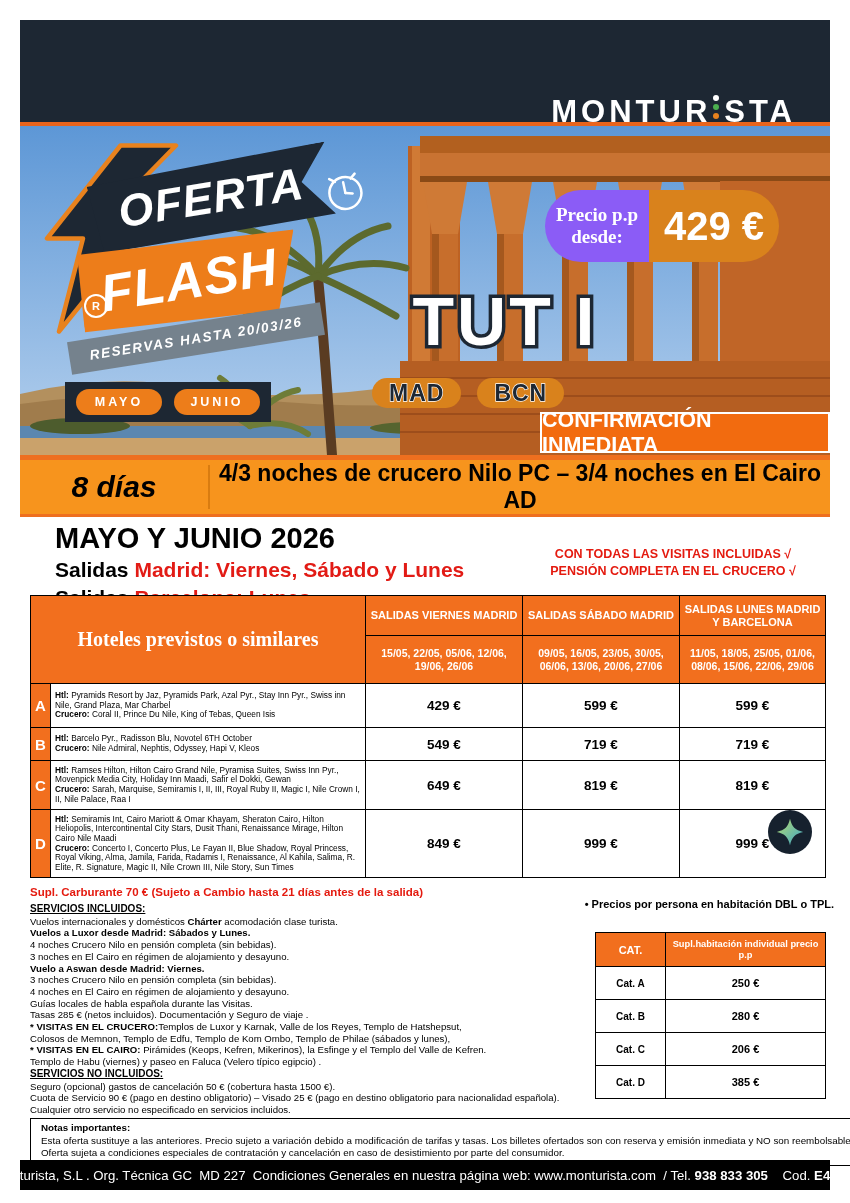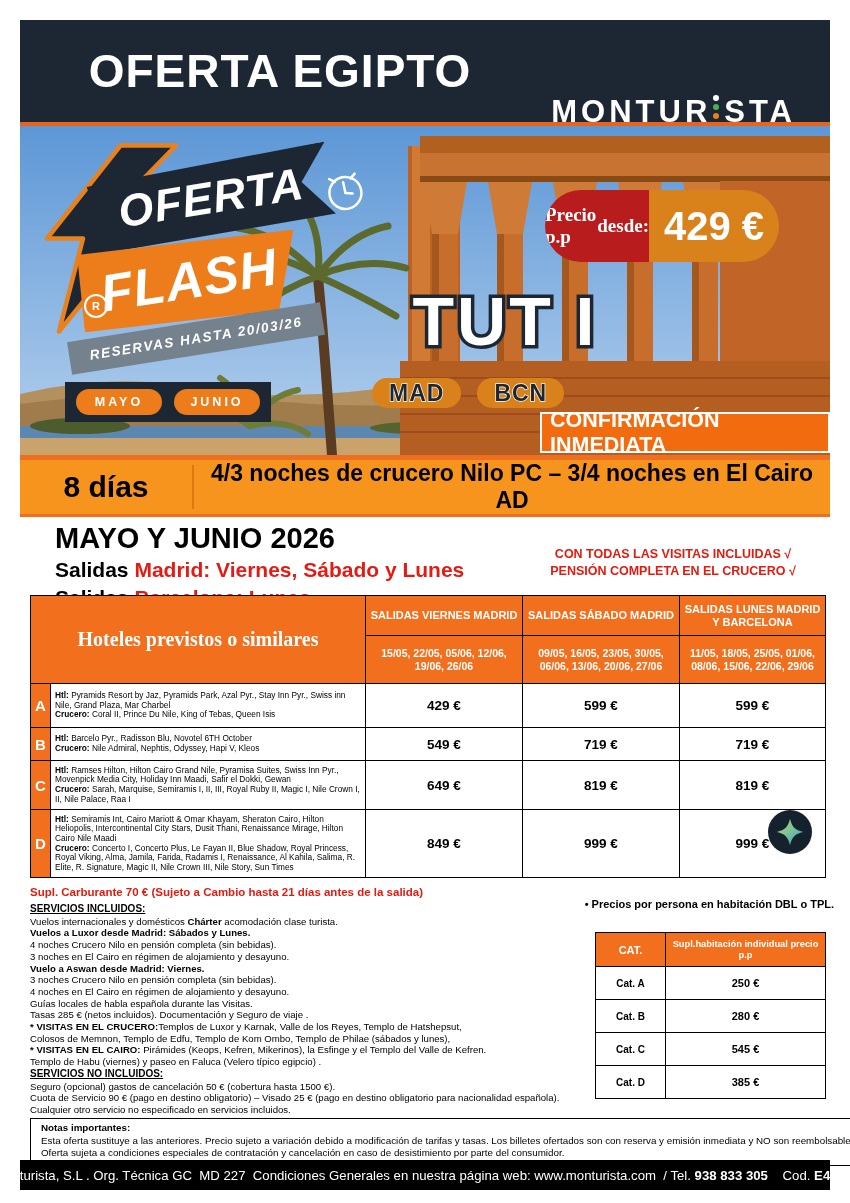--- a/index.html
+++ b/index.html
@@ -42,34 +42,34 @@
   .hero-title{position:absolute;left:340px;top:156px;width:290px;text-align:center;color:#fff;
               font-size:68px;font-weight:800;letter-spacing:3px;
               -webkit-text-stroke:7px #1d2733;paint-order:stroke fill;}
   .airports{position:absolute;left:352px;top:252px;display:flex;gap:16px;}
   .airport-pill{height:30px;padding:0 17px;background:#d9821c;border-radius:15px;
                 display:flex;align-items:center;justify-content:center;
                 color:#1d2733;font-size:23px;font-weight:800;letter-spacing:1px;
                 -webkit-text-stroke:1.3px #fff;paint-order:stroke fill;}
   .price-badge{position:absolute;left:525px;top:64px;width:234px;height:72px;border-radius:36px;
                overflow:hidden;display:flex;}
-  .price-left{width:104px;background:#b91c1c;color:#fff;display:flex;
+  .price-left{width:104px;background:#8b5cf6;color:#fff;display:flex;flex-direction:column;
               align-items:center;justify-content:center;
               font-family:"Liberation Serif",serif;font-weight:700;font-size:19px;line-height:22px;}
   .price-right{flex:1;background:#d9821c;color:#fff;display:flex;align-items:center;justify-content:center;
                font-size:40px;font-weight:800;}
   .confirmation{position:absolute;left:520px;top:286px;width:290px;height:41px;background:#f26b0f;
                 border:2px solid #fff;box-sizing:border-box;display:flex;align-items:center;justify-content:center;
-                color:#fff;font-size:21.5px;font-weight:800;padding-left:8px;}
+                color:#fff;font-size:21.5px;font-weight:800;}
 
   
   .duration-bar{position:absolute;left:20px;top:455px;width:810px;height:62px;background:#f7941d;
                 box-sizing:border-box;border-top:5px solid #ee6f1f;border-bottom:3px solid #ee6f1f;
                 display:flex;align-items:center;}
-  .days-label{width:172px;text-align:center;font-size:30px;font-weight:800;}
+  .days-label{width:188px;text-align:center;font-size:30px;font-weight:800;font-style:italic;}
   .duration-divider{width:2px;height:44px;background:#d97c10;}
   .duration-desc{flex:1;text-align:center;font-size:23px;font-weight:800;}
 
   
   .season-title{position:absolute;left:55px;top:522px;font-size:29px;font-weight:800;}
   .salidas{position:absolute;left:55px;font-size:21px;font-weight:800;}
   .salidas .red{color:#e21b15;}
   .s1{top:558px;} .s2{top:586px;}
   .highlights{position:absolute;right:22px;top:546px;width:310px;text-align:center;
               color:#e41a0f;font-weight:800;font-size:12.5px;line-height:17px;}
@@ -115,21 +115,20 @@
 
   .watermark{position:absolute;left:768px;top:810px;width:44px;height:44px;border-radius:50%;
              background:#16212e;display:flex;align-items:center;justify-content:center;z-index:5;}
 </style>
 </head>
 <body>
 
 <div class="page">
 
   <div class="header-bar">
-    <div class="page-title">OFERTA EGIPTO</div>
     <div class="brand">
       <div class="brand-main">
         <span>MONTUR</span>
         <span class="dot-i">
           <i style="background:#fff"></i>
             <i style="background:#4caf50"></i>
             <i style="background:#e8821e"></i>
             <i style="background:#fff"></i>
         </span>
         <span>STA</span>
@@ -372,21 +371,21 @@
     <tr class="row">
           <td class="cat-name">Cat. A</td>
           <td class="cat-price">250 €</td>
         </tr>
     <tr class="row">
           <td class="cat-name">Cat. B</td>
           <td class="cat-price">280 €</td>
         </tr>
     <tr class="row">
           <td class="cat-name">Cat. C</td>
-          <td class="cat-price">545 €</td>
+          <td class="cat-price">206 €</td>
         </tr>
     <tr class="row">
           <td class="cat-name">Cat. D</td>
           <td class="cat-price">385 €</td>
         </tr>
   </tbody>
     </table>
 
   <div class="notes-box">
     <span class="notes-head">Notas importantes:</span><br>

